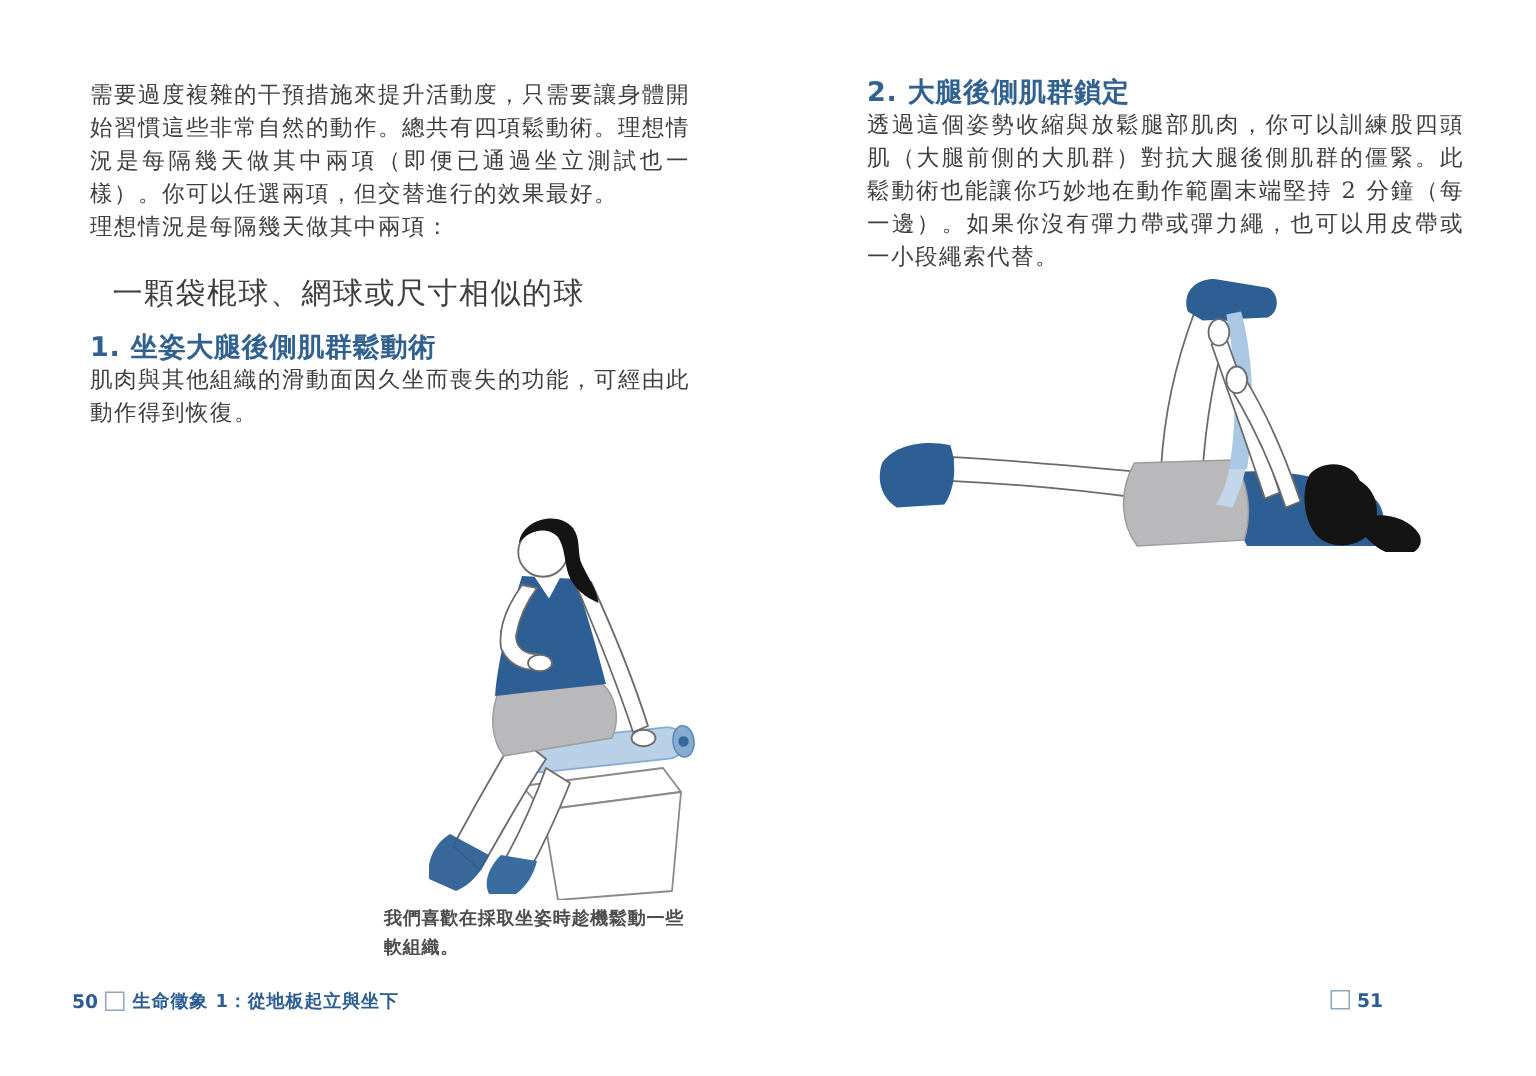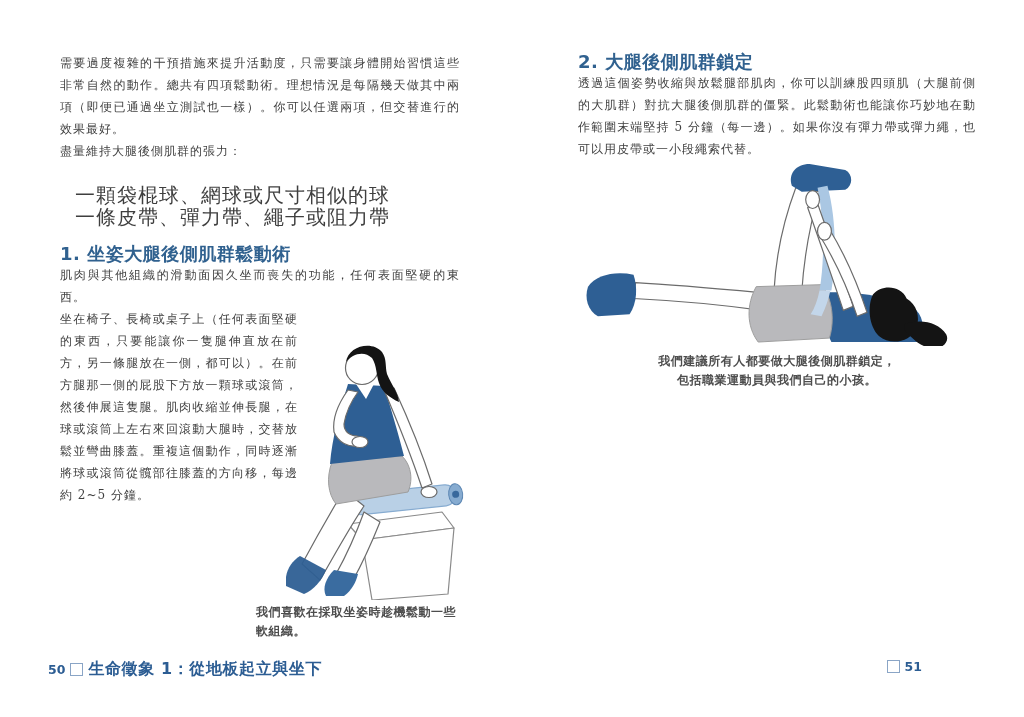--- a/index.html
+++ b/index.html
@@ -8,21 +8,21 @@
     font-family:"DejaVu Serif","Liberation Serif",serif;
     color:var(--body-text,#3f3f3f);
   }
   .page{position:absolute;top:0;height:717px;width:512px;}
   .page--left{left:0;}
   .page--right{left:512px;}
   .content{position:absolute;top:52px;}
   .content--left{left:60px;width:400px;}
   .content--right{left:66px;width:398px;}
 
-  p.body{margin:0;font-size:12px;line-height:22px;letter-spacing:1px;text-align:justify;}
+  p.body{margin:0;font-size:15px;line-height:22px;letter-spacing:1px;text-align:justify;}
   .mt-26{margin-top:26px;} .mt-22{margin-top:22px;} .mt-20{margin-top:20px;}
 
   .equip-list{margin:22px 0 2px;padding:0 0 0 15px;list-style:none;font-size:20px;line-height:22px;letter-spacing:1px;}
 
   .section-heading{
     margin:16px 0 0;font-family:"DejaVu Sans","Liberation Sans",sans-serif;
     font-weight:bold;font-size:18px;line-height:20px;
     color:var(--heading-blue,#30618f);letter-spacing:0.5px;
   }
   .section-heading--top{margin-top:0;}
@@ -44,50 +44,48 @@
 
   .footer{
     position:absolute;top:659px;display:flex;align-items:center;gap:5px;
     font-family:"DejaVu Sans","Liberation Sans",sans-serif;font-weight:bold;
     color:var(--footer-blue,#2c5d93);
   }
   .footer--left{left:48px;}
   .footer--right{right:102px;}
   .footer-pagenum{font-size:12.5px;}
   .footer-square{width:13px;height:13px;border:1.5px solid #8aa5c6;background:#fff;display:inline-block;box-sizing:border-box;}
-  .footer-title{font-size:16px;letter-spacing:0.6px;}
+  .footer-title{font-size:12px;letter-spacing:0.6px;}
 
   svg .outline{fill:#ffffff;stroke:#6b6b6b;stroke-width:1.2;stroke-linejoin:round;}
   svg .navy{fill:var(--figure-navy,#2e5f94);stroke:none;}
   svg .gray{fill:var(--figure-gray,#b9b9bc);stroke:#9d9d9d;stroke-width:1;}
   svg .hair{fill:#141414;stroke:none;}
   svg .panel{fill:#ffffff;stroke:#8a8a8a;stroke-width:1.2;stroke-linejoin:round;}
 </style>
 </head>
 <body>
 
 <div class="spread">
 
   <div class="page page--left">
     <div class="content content--left">
 
       <p class="body">需要過度複雜的干預措施來提升活動度，只需要讓身體開始習慣這些非常自然的動作。總共有四項鬆動術。理想情況是每隔幾天做其中兩項（即便已通過坐立測試也一樣）。你可以任選兩項，但交替進行的效果最好。</p>
 
-      <p class="body mt-26">盡量維持大腿後側肌群的張力：</p>
+      <p class="body mt-26">理想情況是每隔幾天做其中兩項：</p>
 
       <ul class="equip-list">
         <li>一顆袋棍球、網球或尺寸相似的球</li>
-        <li>一條皮帶、彈力帶、繩子或阻力帶</li>
       </ul>
 
       <h3 class="section-heading">1. 坐姿大腿後側肌群鬆動術</h3>
 
-      <p class="body mt-20">肌肉與其他組織的滑動面因久坐而喪失的功能，任何表面堅硬的東西。</p>
+      <p class="body mt-20">肌肉與其他組織的滑動面因久坐而喪失的功能，可經由此動作得到恢復。</p>
 
-      <p class="body narrow">坐在椅子、長椅或桌子上（任何表面堅硬的東西，只要能讓你一隻腿伸直放在前方，另一條腿放在一側，都可以）。在前方腿那一側的屁股下方放一顆球或滾筒，然後伸展這隻腿。肌肉收縮並伸長腿，在球或滾筒上左右來回滾動大腿時，交替放鬆並彎曲膝蓋。重複這個動作，同時逐漸將球或滾筒從髖部往膝蓋的方向移，每邊約 2~5 分鐘。</p>
 
       <div class="figure-left">
         <svg width="214" height="258" viewBox="0 0 214 258">
 
           <g>
             <path class="panel" d="M62,182 L156,170 L168,186 L76,198 Z"></path>
             <path class="panel" d="M76,198 L168,186 L162,252 L86,258 Z"></path>
           </g>
 
           <g transform="rotate(-6 120 158)">
@@ -129,21 +127,21 @@
       <span class="footer-square"></span>
       <span class="footer-title">生命徵象 1：從地板起立與坐下</span>
     </div>
   </div>
 
   <div class="page page--right">
     <div class="content content--right">
 
       <h3 class="section-heading section-heading--top">2. 大腿後側肌群鎖定</h3>
 
-      <p class="body mt-26">透過這個姿勢收縮與放鬆腿部肌肉，你可以訓練股四頭肌（大腿前側的大肌群）對抗大腿後側肌群的僵緊。此鬆動術也能讓你巧妙地在動作範圍末端堅持 5 分鐘（每一邊）。如果你沒有彈力帶或彈力繩，也可以用皮帶或一小段繩索代替。</p>
+      <p class="body mt-26">透過這個姿勢收縮與放鬆腿部肌肉，你可以訓練股四頭肌（大腿前側的大肌群）對抗大腿後側肌群的僵緊。此鬆動術也能讓你巧妙地在動作範圍末端堅持 2 分鐘（每一邊）。如果你沒有彈力帶或彈力繩，也可以用皮帶或一小段繩索代替。</p>
 
 
       <div class="figure-right">
         <svg width="396" height="186" viewBox="0 0 396 188">
           <g>
 
             <path class="outline" d="M182,134 C138,130 92,126 56,124 L54,140 C94,142 140,146 184,152 Z"></path>
             <path class="navy" d="M54,116 C36,112 16,116 8,128 C4,140 8,152 18,158 L50,156 C58,144 58,128 54,116 Z"></path>
 
             <path class="outline" d="M196,132 C198,96 206,60 218,28 L242,32 C232,66 226,102 224,134 Z"></path>
@@ -163,24 +161,20 @@
             <path class="outline" d="M290,154 C280,124 268,96 252,70 L242,76 C258,102 270,128 280,158 Z"></path>
             <ellipse class="outline" cx="247" cy="72" rx="7" ry="9"></ellipse>
 
             <circle class="outline" cx="310" cy="150" r="16"></circle>
             <path class="hair" d="M296,136 C304,126 324,126 330,140 C340,146 344,158 340,170 C334,184 314,188 302,178 C292,168 290,148 296,136 Z"></path>
             <path class="hair" d="M328,166 C344,160 362,164 370,176 C374,184 366,192 354,190 C342,188 334,178 328,172 Z"></path>
           </g>
         </svg>
       </div>
 
-      <div class="caption caption--right">
-        <div>我們建議所有人都要做大腿後側肌群鎖定，</div>
-        <div>包括職業運動員與我們自己的小孩。</div>
-      </div>
     </div>
 
     <div class="footer footer--right">
       <span class="footer-square"></span>
       <span class="footer-pagenum">51</span>
     </div>
   </div>
 
 </div>
 

